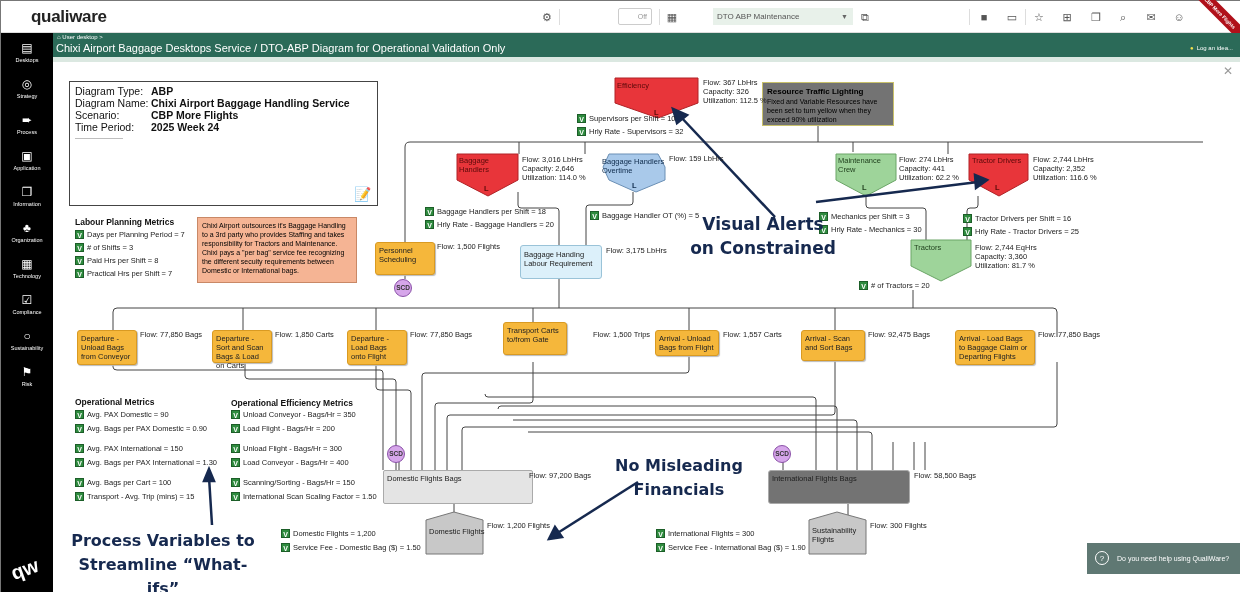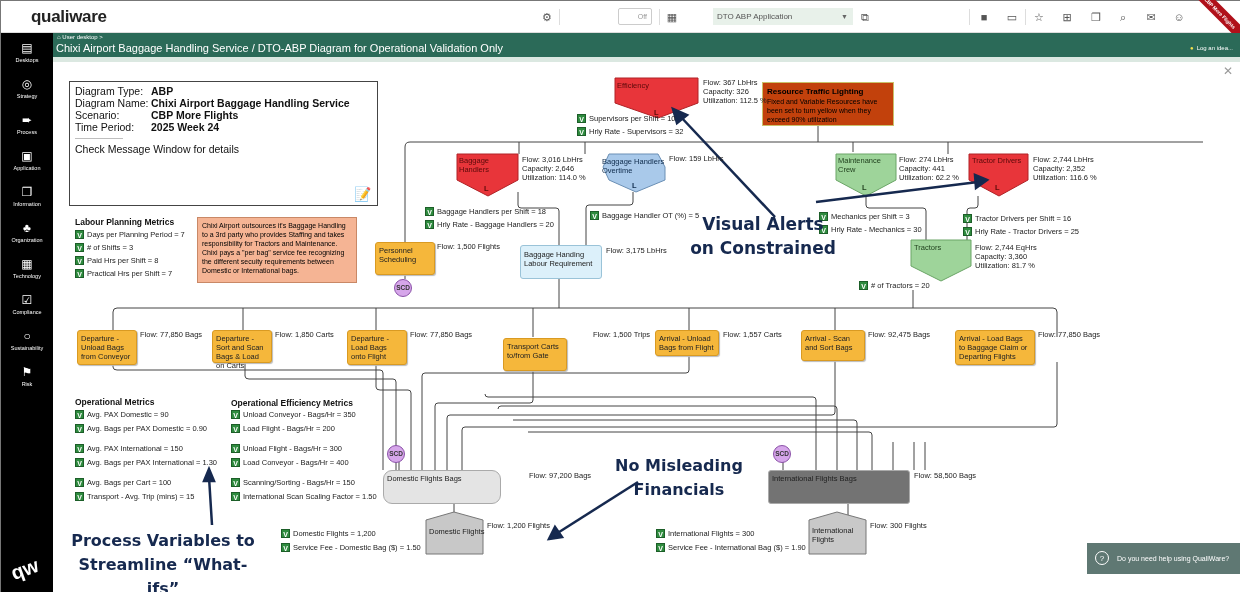--- a/index.html
+++ b/index.html
@@ -56,21 +56,21 @@
 
   <div id="topbar">
     <div id="logo">qualiware</div>
     <div class="tb-icon" style="left:539px">⚙</div>
     <div class="tb-sep" style="left:558px"></div>
     <div class="tb" style="left:566px">Inline Editing:</div>
     <div id="toggle">Off</div>
     <div class="tb-sep" style="left:658px"></div>
     <div class="tb-icon" style="left:664px">▦</div>
     <div class="tb" style="left:680px">Layout:</div>
-    <div id="layout-select"><span>DTO ABP Application</span><span class="caret">▼</span></div>
+    <div id="layout-select"><span>DTO ABP Maintenance</span><span class="caret">▼</span></div>
     <div class="tb-icon" style="left:857px">⧉</div>
     <div class="tb" style="left:884px">
         <span style="margin-right:4px">📌</span>
         <span>Pin to my desktop</span>
       </div>
     <div class="tb-sep" style="left:968px"></div>
     <div class="tb-icon" style="left:976px">■</div>
     <div class="tb-icon" style="left:1004px">▭</div>
     <div class="tb-sep" style="left:1024px"></div>
     <div class="tb-icon" style="left:1031px">☆</div>
@@ -121,21 +121,21 @@
       </div>
     <div class="side-item" style="top:331px">
         <span class="ic">⚑</span>
         <span class="lbl">Risk</span>
       </div>
     <div id="qw">qw</div>
   </div>
 
   <div id="header">
     <div id="crumb"><span>⌂ </span><span>User desktop &gt;</span></div>
-    <div id="title">Chixi Airport Baggage Handling Service / DTO-ABP Diagram for Operational Validation Only</div>
+    <div id="title">Chixi Airport Baggage Desktops Service / DTO-ABP Diagram for Operational Validation Only</div>
     <div id="idea"><span class="bulb">●</span><span>Log an idea...</span></div>
   </div>
   <div id="subband"></div>
 
   <div id="canvas">
     <div id="close-x">✕</div>
 
     <svg id="lines" width="1188" height="531">
       <g fill="none" stroke="#444" stroke-width="1">
 
@@ -203,33 +203,32 @@
         <polygon points="156,407 151,419 161,419"></polygon>
       </g>
     </svg>
 
     <div class="infobox">
       <div class="row"><span class="k">Diagram Type:</span><span class="v">ABP</span></div>
       <div class="row"><span class="k">Diagram Name:</span><span class="v">Chixi Airport Baggage Handling Service</span></div>
       <div class="row"><span class="k">Scenario:</span><span class="v">CBP More Flights</span></div>
       <div class="row"><span class="k">Time Period:</span><span class="v">2025 Week 24</span></div>
       <div class="row" style="font-size:6px;line-height:10px;color:#555">------------------------</div>
-      <div class="row">Check Message Window for details</div>
       <div class="abs" style="right:5px;bottom:3px;font-size:14px;color:#555">📝</div>
     </div>
 
     <div class="heading" style="left:22px;top:155px">Labour Planning Metrics</div>
     <div class="vline" style="left:22px;top:168px"><span class="vbox">V</span><span>Days per Planning Period = 7</span></div>
     <div class="vline" style="left:22px;top:181px"><span class="vbox">V</span><span># of Shifts = 3</span></div>
     <div class="vline" style="left:22px;top:194px"><span class="vbox">V</span><span>Paid Hrs per Shift = 8</span></div>
     <div class="vline" style="left:22px;top:207px"><span class="vbox">V</span><span>Practical Hrs per Shift = 7</span></div>
 
     <div class="note" style="left:144px;top:155px;width:160px;height:66px;background:#f5b494;border:1px solid #c98866">Chixi Airport outsources it's Baggage Handling to a 3rd party who provides Staffing and takes responsibility for Tractors and Maintenance. Chixi pays a "per bag" service fee recognizing the different secuity requirements between Domestic or International bags.</div>
 
-    <div class="note" style="left:709px;top:20px;width:132px;height:44px;background:#c2410c;border:1px solid #c9c16a">
+    <div class="note" style="left:709px;top:20px;width:132px;height:44px;background:#737373;border:1px solid #c9c16a">
       <div style="font-weight:bold;font-size:8px;line-height:11px">Resource Traffic Lighting</div>
       <div>Fixed and Variable Resources have been set to turn yellow when they exceed 90% utilization</div>
     </div>
 
     <div class="node-lbl" style="left:564px;top:19px;color:#5a0a0a">Efficiency</div>
     <div class="node-lbl" style="left:601px;top:46px;color:#5a0a0a;font-weight:bold">L</div>
     <div class="flowlbl" style="left:650px;top:16px">Flow: 367 LbHrs</div>
     <div class="flowlbl" style="left:650px;top:25px">Capacity: 326</div>
     <div class="flowlbl" style="left:650px;top:34px">Utilization: 112.5 %</div>
     <div class="vline" style="left:524px;top:52px"><span class="vbox">V</span><span>Supervisors per Shift = 10</span></div>
@@ -281,21 +280,21 @@
       <div>Visual Alerts</div>
         <div>on Constrained</div>
     </div>
 
     <div class="abs orange" style="left:24px;top:268px;width:60px;height:35px">Departure - Unload Bags from Conveyor</div>
     <div class="flowlbl" style="left:87px;top:268px">Flow: 77,850 Bags</div>
     <div class="abs orange" style="left:159px;top:268px;width:60px;height:33px">Departure - Sort and Scan Bags &amp; Load on Carts</div>
     <div class="flowlbl" style="left:222px;top:268px">Flow: 1,850 Carts</div>
     <div class="abs orange" style="left:294px;top:268px;width:60px;height:35px">Departure - Load Bags onto Flight</div>
     <div class="flowlbl" style="left:357px;top:268px">Flow: 77,850 Bags</div>
-    <div class="abs orange" style="left:450px;top:276px;width:64px;height:33px">Transport Carts to/from Gate</div>
+    <div class="abs orange" style="left:450px;top:260px;width:64px;height:33px">Transport Carts to/from Gate</div>
     <div class="flowlbl" style="left:540px;top:268px">Flow: 1,500 Trips</div>
     <div class="abs orange" style="left:602px;top:268px;width:64px;height:26px">Arrival - Unload Bags from Flight</div>
     <div class="flowlbl" style="left:670px;top:268px">Flow: 1,557 Carts</div>
     <div class="abs orange" style="left:748px;top:268px;width:64px;height:31px">Arrival - Scan and Sort Bags</div>
     <div class="flowlbl" style="left:815px;top:268px">Flow: 92,475 Bags</div>
     <div class="abs orange" style="left:902px;top:268px;width:80px;height:35px">Arrival - Load Bags to Baggage Claim or Departing Flights</div>
     <div class="flowlbl" style="left:985px;top:268px">Flow: 77,850 Bags</div>
 
     <div class="heading" style="left:22px;top:335px">Operational Metrics</div>
     <div class="vline" style="left:22px;top:348px"><span class="vbox">V</span><span>Avg. PAX Domestic = 90</span></div>
@@ -307,31 +306,31 @@
 
     <div class="heading" style="left:178px;top:336px">Operational Efficiency Metrics</div>
     <div class="vline" style="left:178px;top:348px"><span class="vbox">V</span><span>Unload Conveyor - Bags/Hr = 350</span></div>
     <div class="vline" style="left:178px;top:362px"><span class="vbox">V</span><span>Load Flight - Bags/Hr = 200</span></div>
     <div class="vline" style="left:178px;top:382px"><span class="vbox">V</span><span>Unload Flight - Bags/Hr = 300</span></div>
     <div class="vline" style="left:178px;top:396px"><span class="vbox">V</span><span>Load Conveyor - Bags/Hr = 400</span></div>
     <div class="vline" style="left:178px;top:416px"><span class="vbox">V</span><span>Scanning/Sorting - Bags/Hr = 150</span></div>
     <div class="vline" style="left:178px;top:430px"><span class="vbox">V</span><span>International Scan Scaling Factor = 1.50</span></div>
 
     <div class="scd" style="left:334px;top:383px">SCD</div>
-    <div class="abs" style="left:330px;top:408px;width:118px;height:34px;background:#e4e4e4;border:1px solid #aaa;border-radius:9px;font-size:7.5px;padding:3px 3px;color:#222">Domestic Flights Bags</div>
+    <div class="abs" style="left:330px;top:408px;width:150px;height:34px;background:#e4e4e4;border:1px solid #aaa;border-radius:2px;font-size:7.5px;padding:3px 3px;color:#222">Domestic Flights Bags</div>
     <div class="flowlbl" style="left:476px;top:409px">Flow: 97,200 Bags</div>
     <div class="node-lbl" style="left:376px;top:465px">Domestic Flights</div>
     <div class="flowlbl" style="left:434px;top:459px">Flow: 1,200 Flights</div>
     <div class="vline" style="left:228px;top:467px"><span class="vbox">V</span><span>Domestic Flights = 1,200</span></div>
     <div class="vline" style="left:228px;top:481px"><span class="vbox">V</span><span>Service Fee - Domestic Bag ($) = 1.50</span></div>
 
     <div class="scd" style="left:720px;top:383px">SCD</div>
     <div class="abs" style="left:715px;top:408px;width:142px;height:34px;background:#737373;border:1px solid #aaa;border-radius:3px;font-size:7.5px;padding:3px 3px;color:#222">International Flights Bags</div>
     <div class="flowlbl" style="left:861px;top:409px">Flow: 58,500 Bags</div>
-    <div class="node-lbl" style="left:759px;top:464px;width:50px">International Flights</div>
+    <div class="node-lbl" style="left:759px;top:464px;width:50px">Sustainability Flights</div>
     <div class="flowlbl" style="left:817px;top:459px">Flow: 300 Flights</div>
     <div class="vline" style="left:603px;top:467px"><span class="vbox">V</span><span>International Flights = 300</span></div>
     <div class="vline" style="left:603px;top:481px"><span class="vbox">V</span><span>Service Fee - International Bag ($) = 1.90</span></div>
 
     <div class="big-annot" style="left:556px;top:392px;width:140px;font-size:16px">
       <div>No Misleading</div>
         <div>Financials</div>
     </div>
     <div class="big-annot" style="left:10px;top:467px;width:200px;font-size:16px">
       <div>Process Variables to</div>

